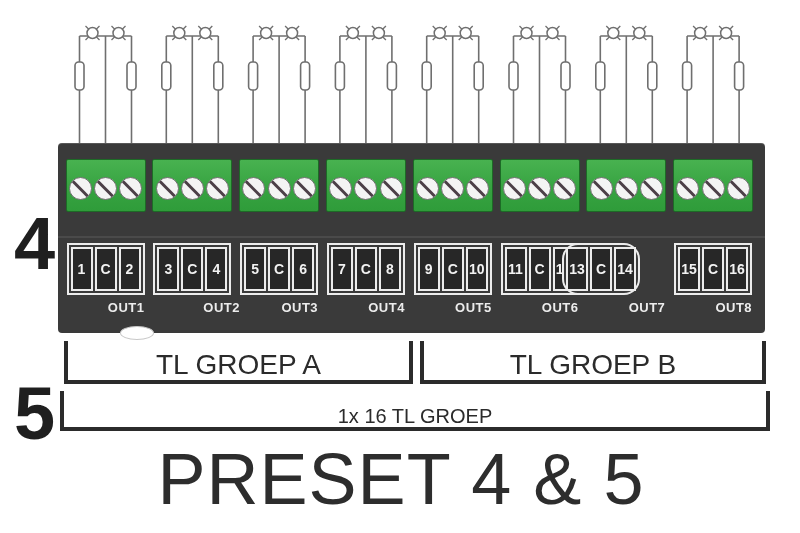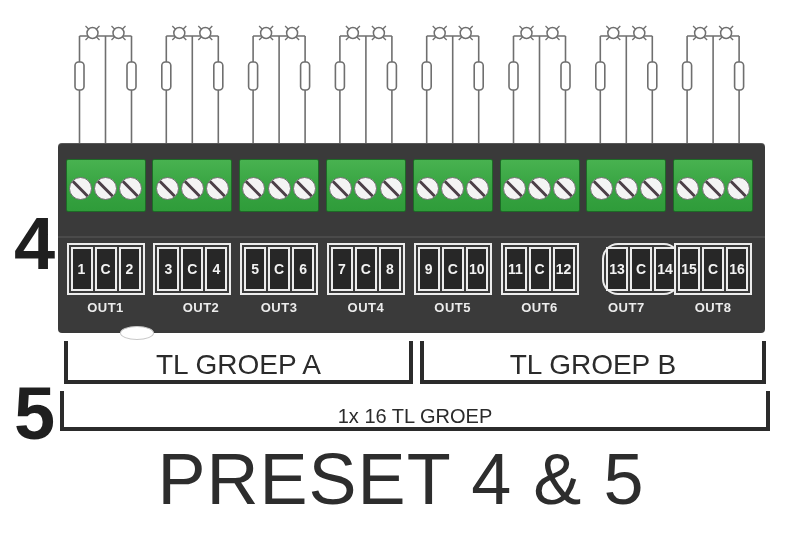--- a/index.html
+++ b/index.html
@@ -80,21 +80,21 @@
     display: flex;
     align-items: center;
     justify-content: center;
   }
   .out-label {
     position: absolute;
     top: 157px; width: 78px;
     color: #ececec;
     font-size: 13px;
     font-weight: bold;
-    text-align: center;
+    text-align: right;
     letter-spacing: 0.5px;
   }
   .device-notch {
     position: absolute;
     left: 62px; top: 183px;
     width: 34px; height: 14px;
     background: #ffffff;
     border-radius: 50%;
     border: 1px solid #c8c8c8;
     box-sizing: border-box;
@@ -413,21 +413,21 @@
         <div class="terminal-group" style="left: 355.7px;">
           <div class="terminal-cell">9</div>
           <div class="terminal-cell">C</div>
           <div class="terminal-cell">10</div>
         </div>
         <div class="terminal-group" style="left: 442.5px; justify-content: flex-end;">
           <div class="terminal-cell">11</div>
           <div class="terminal-cell">C</div>
           <div class="terminal-cell">12</div>
         </div>
-        <div class="terminal-group" style="left: 544px; border-radius: 16px;">
+        <div class="terminal-group" style="left: 504px; border-radius: 16px;">
           <div class="terminal-cell">13</div>
           <div class="terminal-cell">C</div>
           <div class="terminal-cell">14</div>
         </div>
         <div class="terminal-group" style="left: 616.1px;">
           <div class="terminal-cell">15</div>
           <div class="terminal-cell">C</div>
           <div class="terminal-cell">16</div>
         </div>
       </div>

